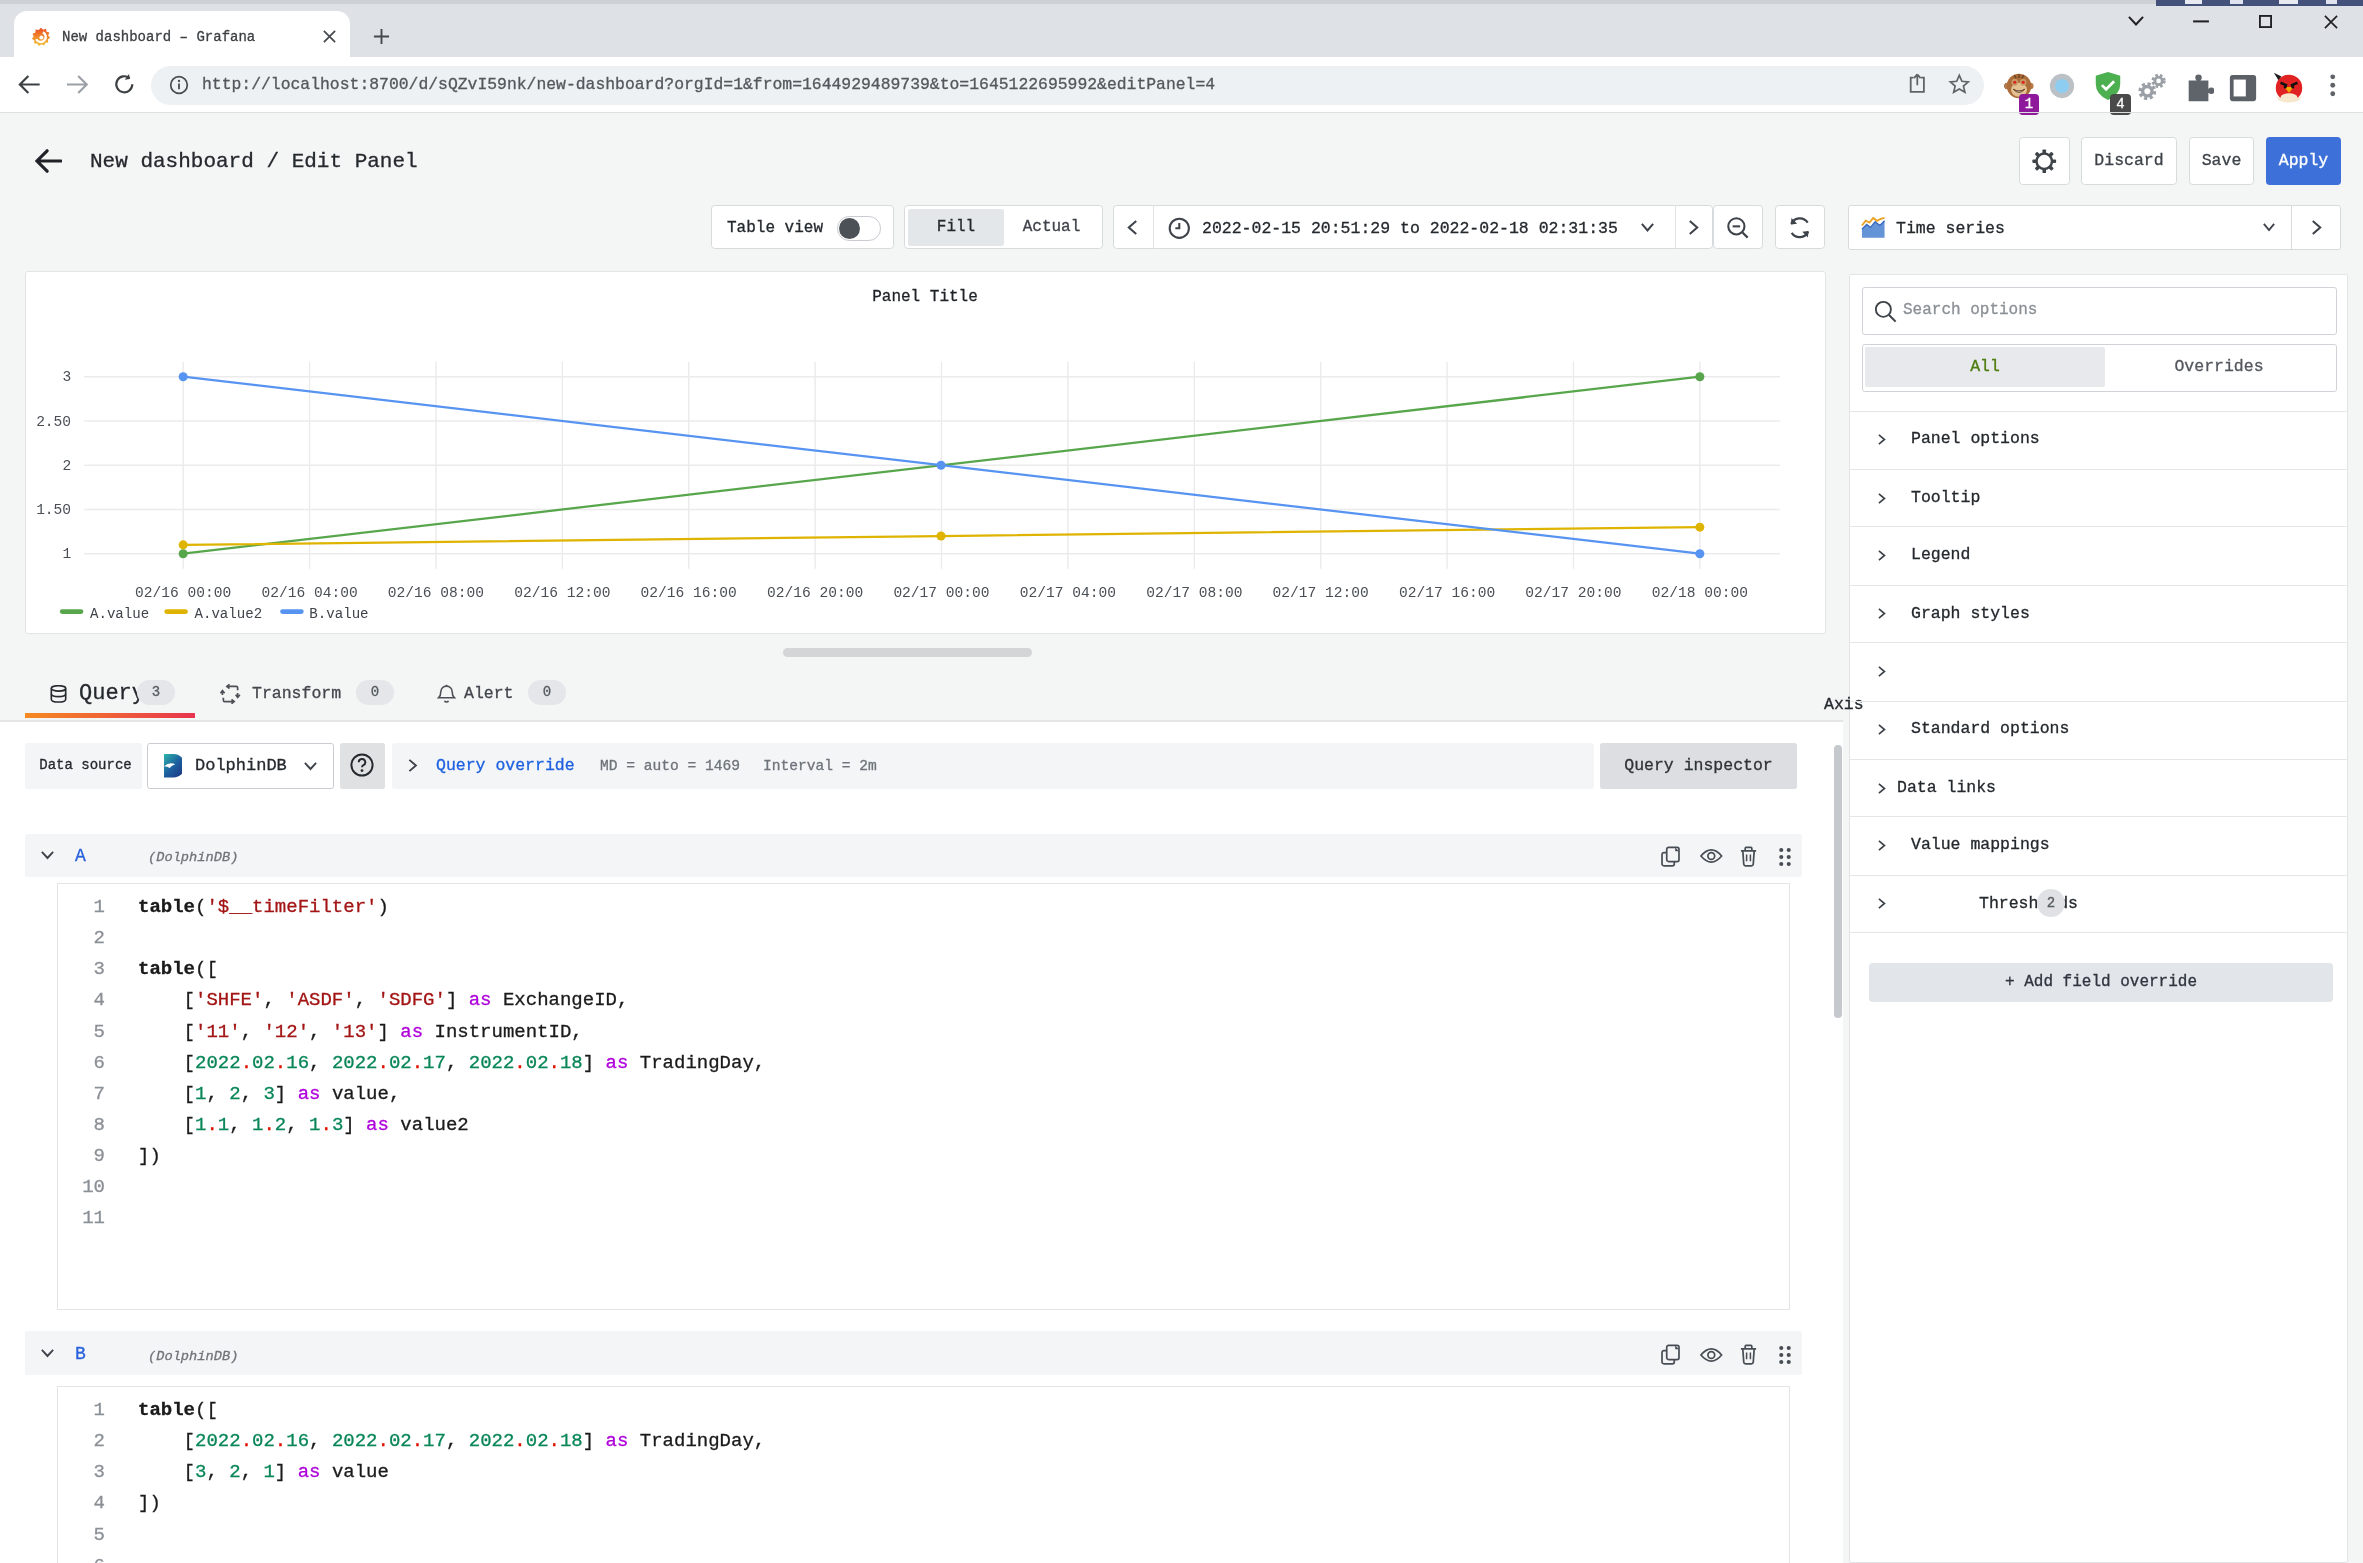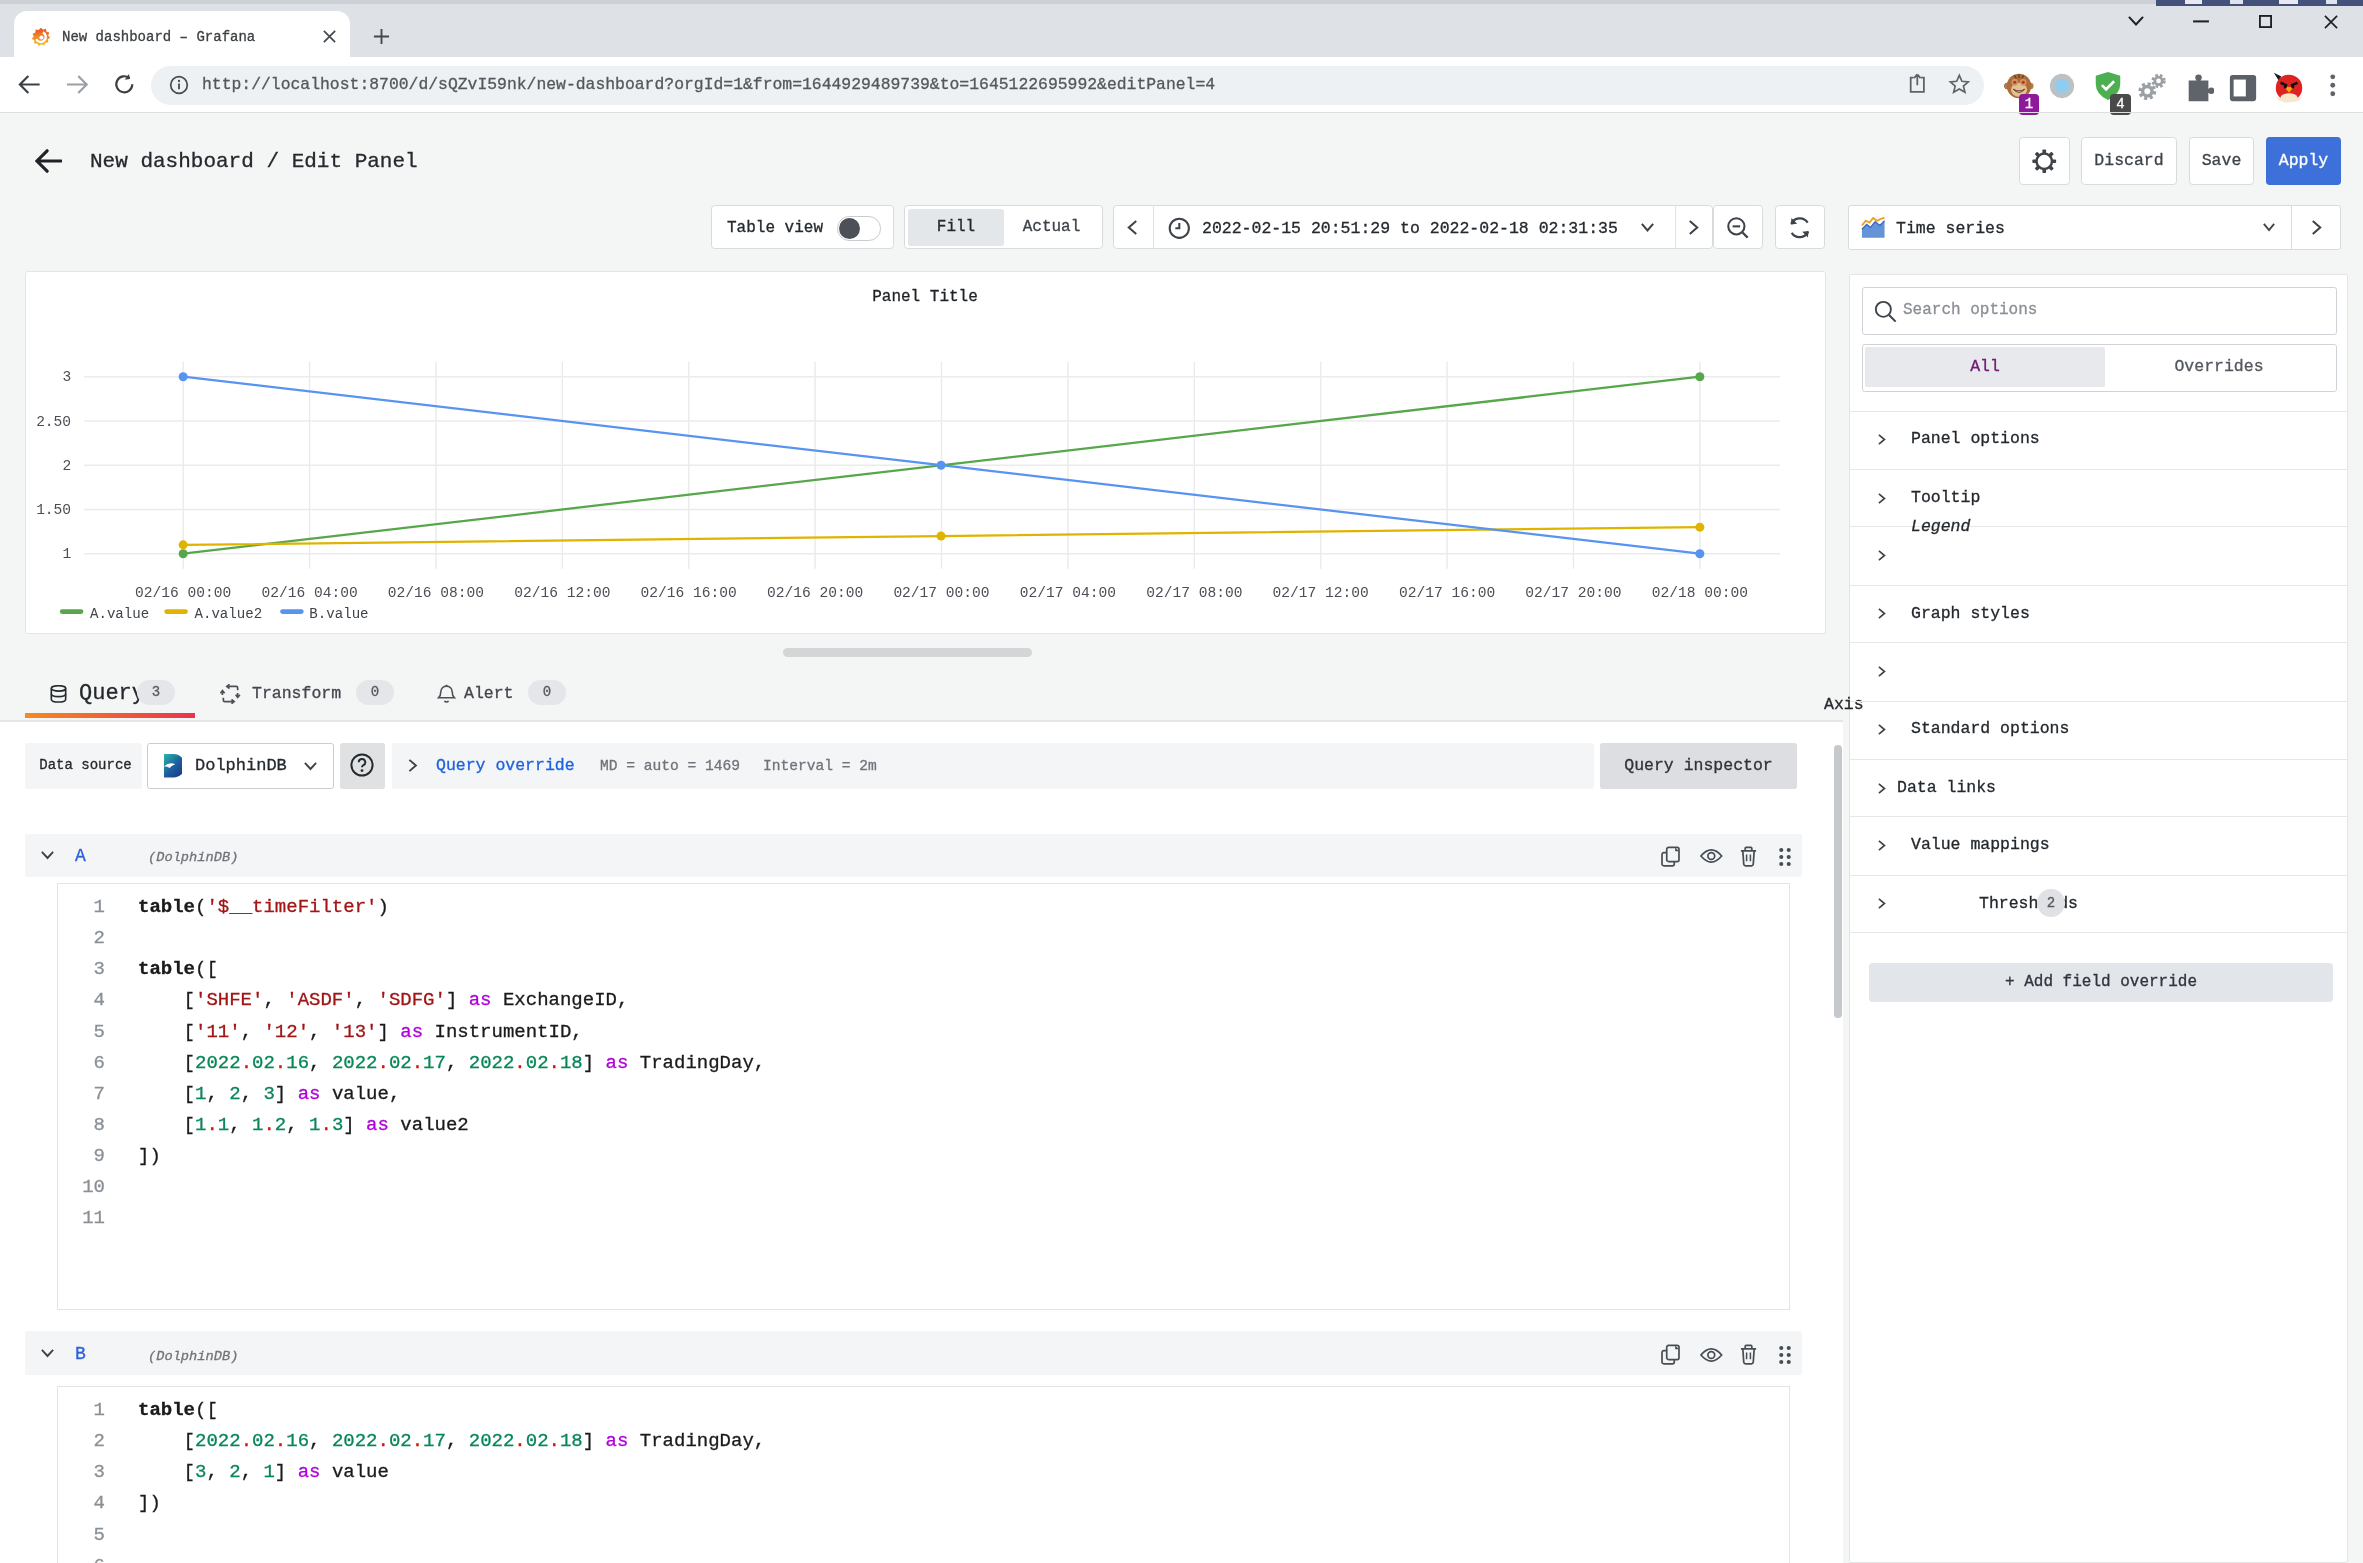--- a/index.html
+++ b/index.html
@@ -446,38 +446,38 @@
   </div>
 
 <div class="abs" id="optionscard" style="left:1849px;top:274px;width:499px;height:1289px;background:#fff;border:0.9px solid #e2e4e6;border-radius:1.9px;"></div>
 <div class="abs" style="left:1862px;top:287px;width:475px;height:48px;background:#fff;border:1.4px solid #cfd2d7;border-radius:2.8px;"></div>
 <svg class="abs" style="left:1873px;top:299px" width="24.5" height="24.5" viewBox="0 0 26 26">
     <circle cx="11" cy="11" r="8" fill="none" stroke="#3e434a" stroke-width="2"></circle>
     <path d="M17 17 L24 24" stroke="#3e434a" stroke-width="2.2"></path>
   </svg>
 <div class="abs" style="left:1903px;top:300px;width:235px;height:21.7px;line-height:21.7px;font-size:16px;color:#8b9096;">Search options</div>
 <div class="abs" style="left:1862px;top:344px;width:475px;height:48px;background:#fff;border:1.4px solid #cfd2d7;border-radius:2.8px;"></div>
-<div class="abs" style="left:1865px;top:347px;width:240px;height:40px;background:#e7e9ec;border-radius:1.9px;text-align:center;line-height:40px;font-size:16.5px;color:#701a75;">All</div>
+<div class="abs" style="left:1865px;top:347px;width:240px;height:40px;background:#e7e9ec;border-radius:1.9px;text-align:center;line-height:40px;font-size:16.5px;color:#4d7c0f;">All</div>
 <div class="abs" style="left:2105px;top:347px;width:228px;height:40px;text-align:center;line-height:40px;font-size:16.5px;color:#53575e;">Overrides</div>
 
 <div class="abs" style="left:1850px;top:411px;width:497px;height:58px;border-top:0.9px solid #e4e6e8;"></div>
 <svg class="abs" style="left:1877px;top:433px" width="9.4" height="13" viewBox="0 0 10 14">
     <path d="M2 2 L8 7 L2 12" stroke="#3e434a" stroke-width="1.8" fill="none"></path>
   </svg>
 <div class="abs" style="left:1911px;top:428px;width:282px;height:21.7px;line-height:21.7px;font-size:16.5px;color:#24292e;">Panel options</div>
 <div class="abs" style="left:1850px;top:469px;width:497px;height:58px;border-top:0.9px solid #e4e6e8;"></div>
 <svg class="abs" style="left:1877px;top:492px" width="9.4" height="13" viewBox="0 0 10 14">
     <path d="M2 2 L8 7 L2 12" stroke="#3e434a" stroke-width="1.8" fill="none"></path>
   </svg>
 <div class="abs" style="left:1911px;top:487px;width:282px;height:21.7px;line-height:21.7px;font-size:16.5px;color:#24292e;">Tooltip</div>
 <div class="abs" style="left:1850px;top:526px;width:497px;height:58px;border-top:0.9px solid #e4e6e8;"></div>
 <svg class="abs" style="left:1877px;top:549px" width="9.4" height="13" viewBox="0 0 10 14">
     <path d="M2 2 L8 7 L2 12" stroke="#3e434a" stroke-width="1.8" fill="none"></path>
   </svg>
-<div class="abs" style="left:1911px;top:516px;width:282px;height:21.7px;line-height:21.7px;font-size:16.5px;color:#24292e;font-style:italic;">Legend</div>
+<div class="abs" style="left:1911px;top:544px;width:282px;height:21.7px;line-height:21.7px;font-size:16.5px;color:#24292e;">Legend</div>
 <div class="abs" style="left:1850px;top:585px;width:497px;height:58px;border-top:0.9px solid #e4e6e8;"></div>
 <svg class="abs" style="left:1877px;top:607px" width="9.4" height="13" viewBox="0 0 10 14">
     <path d="M2 2 L8 7 L2 12" stroke="#3e434a" stroke-width="1.8" fill="none"></path>
   </svg>
 <div class="abs" style="left:1911px;top:603px;width:282px;height:21.7px;line-height:21.7px;font-size:16.5px;color:#24292e;">Graph styles</div>
 <div class="abs" style="left:1850px;top:642px;width:497px;height:58px;border-top:0.9px solid #e4e6e8;"></div>
 <svg class="abs" style="left:1877px;top:665px" width="9.4" height="13" viewBox="0 0 10 14">
     <path d="M2 2 L8 7 L2 12" stroke="#3e434a" stroke-width="1.8" fill="none"></path>
   </svg>
 <div class="abs" style="left:1824px;top:660px;width:282px;height:21.7px;line-height:21.7px;font-size:16.5px;color:#24292e;margin-top:34px;">Axis</div>

